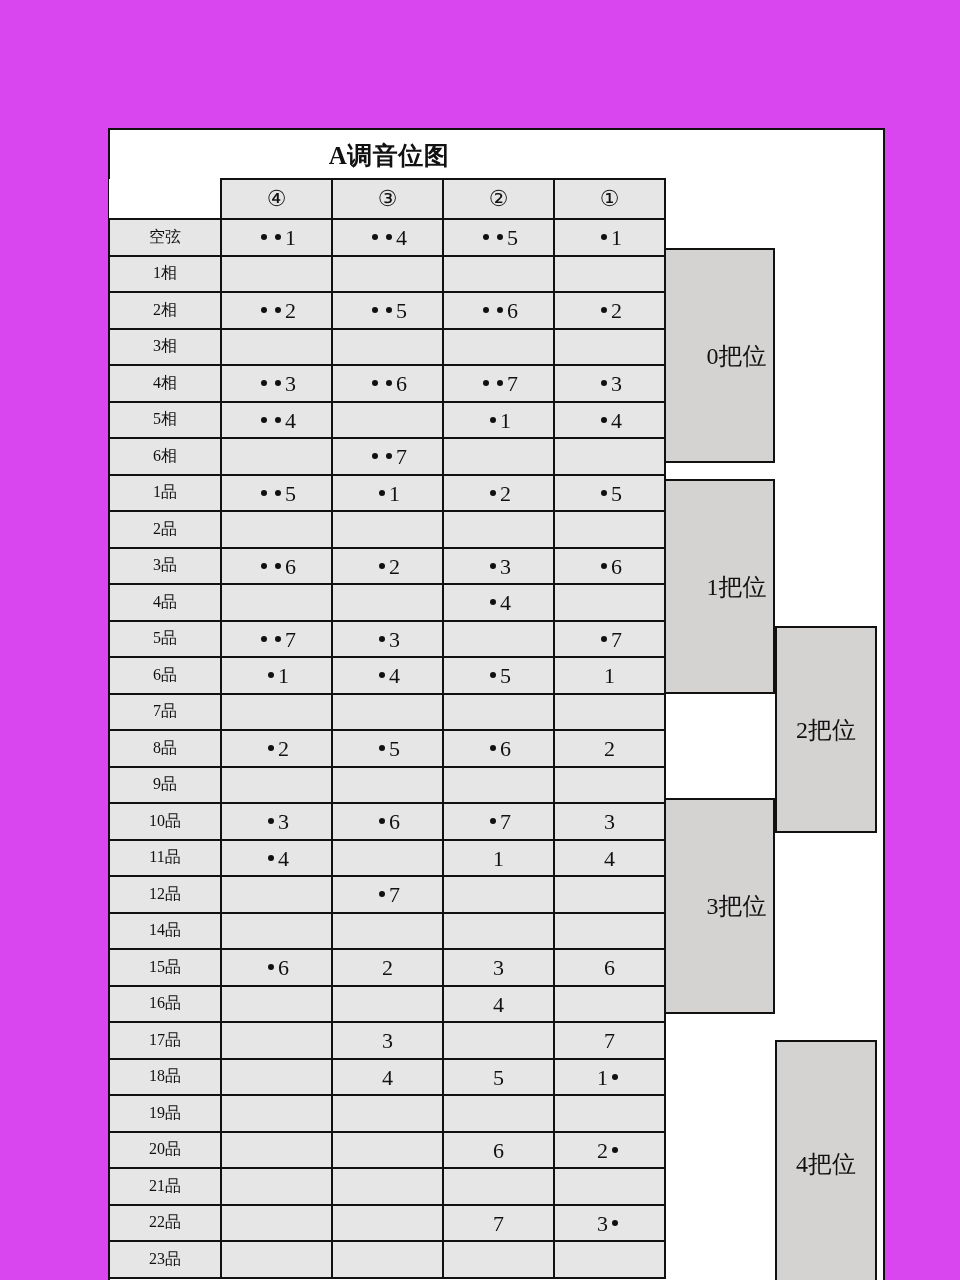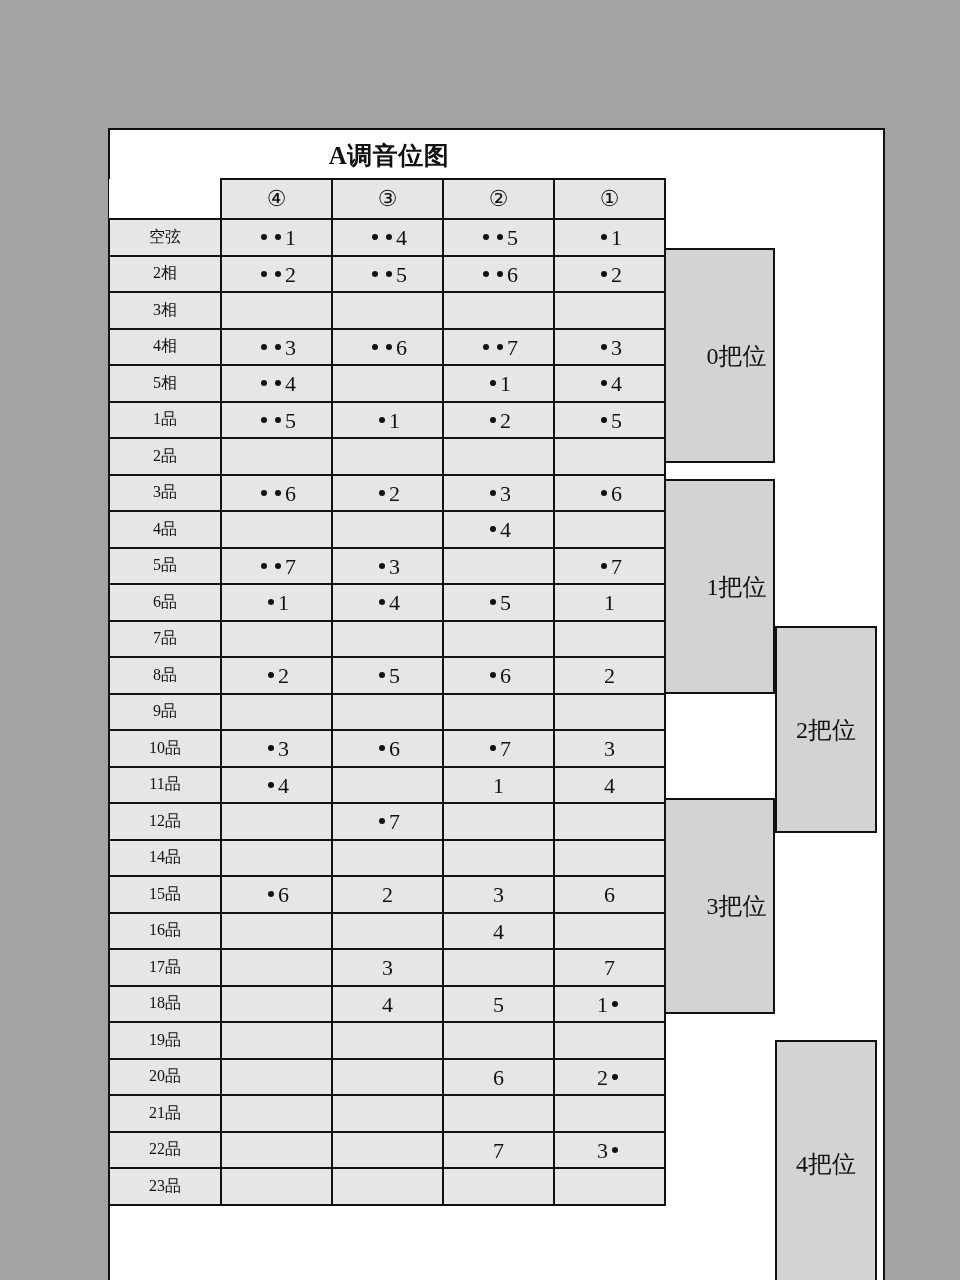--- a/index.html
+++ b/index.html
@@ -12,21 +12,21 @@
     height: 1280px;
     overflow: hidden;
     font-family: "Liberation Serif", "DejaVu Serif", serif;
     -webkit-font-smoothing: antialiased;
   }
 
   #stage {
     position: relative;
     width: 960px;
     height: 1280px;
-    background: #a3a3a3;
+    background: #d946ef;
   }
 
   
   #chart-frame {
     position: absolute;
     left: 108px;
     top: 128px;
     width: 777px;   
     height: 1160px; 
     border: 2px solid #111111;
@@ -152,20 +152,27 @@
     </thead>
     <tbody id="note-body">
         <tr>
           <td class="rowlabel">空弦</td>
           <td><span class="cell-note"><i class="dot"></i><i class="dot"></i><span class="num">1</span></span></td>
           <td><span class="cell-note"><i class="dot"></i><i class="dot"></i><span class="num">4</span></span></td>
           <td><span class="cell-note"><i class="dot"></i><i class="dot"></i><span class="num">5</span></span></td>
           <td><span class="cell-note"><i class="dot"></i><span class="num">1</span></span></td>
         </tr>
         <tr>
+          <td class="rowlabel">1相</td>
+          <td><span class="cell-note"></span></td>
+          <td><span class="cell-note"></span></td>
+          <td><span class="cell-note"></span></td>
+          <td><span class="cell-note"></span></td>
+        </tr>
+        <tr>
           <td class="rowlabel">2相</td>
           <td><span class="cell-note"><i class="dot"></i><i class="dot"></i><span class="num">2</span></span></td>
           <td><span class="cell-note"><i class="dot"></i><i class="dot"></i><span class="num">5</span></span></td>
           <td><span class="cell-note"><i class="dot"></i><i class="dot"></i><span class="num">6</span></span></td>
           <td><span class="cell-note"><i class="dot"></i><span class="num">2</span></span></td>
         </tr>
         <tr>
           <td class="rowlabel">3相</td>
           <td><span class="cell-note"></span></td>
           <td><span class="cell-note"></span></td>
@@ -180,20 +187,27 @@
           <td><span class="cell-note"><i class="dot"></i><span class="num">3</span></span></td>
         </tr>
         <tr>
           <td class="rowlabel">5相</td>
           <td><span class="cell-note"><i class="dot"></i><i class="dot"></i><span class="num">4</span></span></td>
           <td><span class="cell-note"></span></td>
           <td><span class="cell-note"><i class="dot"></i><span class="num">1</span></span></td>
           <td><span class="cell-note"><i class="dot"></i><span class="num">4</span></span></td>
         </tr>
         <tr>
+          <td class="rowlabel">6相</td>
+          <td><span class="cell-note"></span></td>
+          <td><span class="cell-note"><i class="dot"></i><i class="dot"></i><span class="num">7</span></span></td>
+          <td><span class="cell-note"></span></td>
+          <td><span class="cell-note"></span></td>
+        </tr>
+        <tr>
           <td class="rowlabel">1品</td>
           <td><span class="cell-note"><i class="dot"></i><i class="dot"></i><span class="num">5</span></span></td>
           <td><span class="cell-note"><i class="dot"></i><span class="num">1</span></span></td>
           <td><span class="cell-note"><i class="dot"></i><span class="num">2</span></span></td>
           <td><span class="cell-note"><i class="dot"></i><span class="num">5</span></span></td>
         </tr>
         <tr>
           <td class="rowlabel">2品</td>
           <td><span class="cell-note"></span></td>
           <td><span class="cell-note"></span></td>

